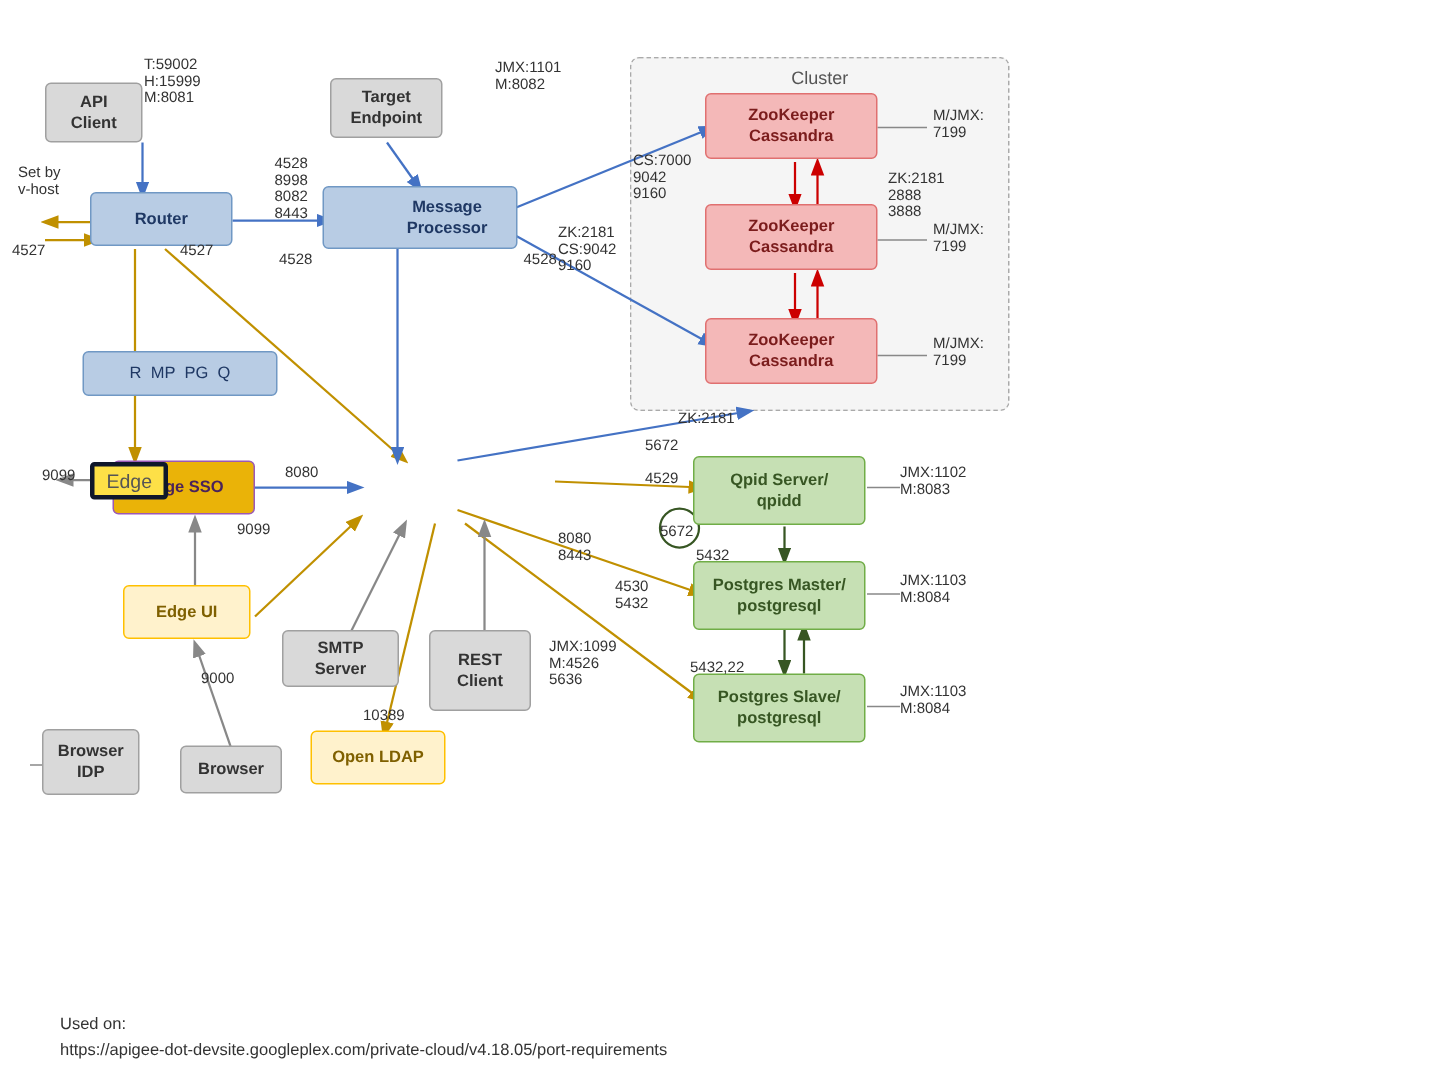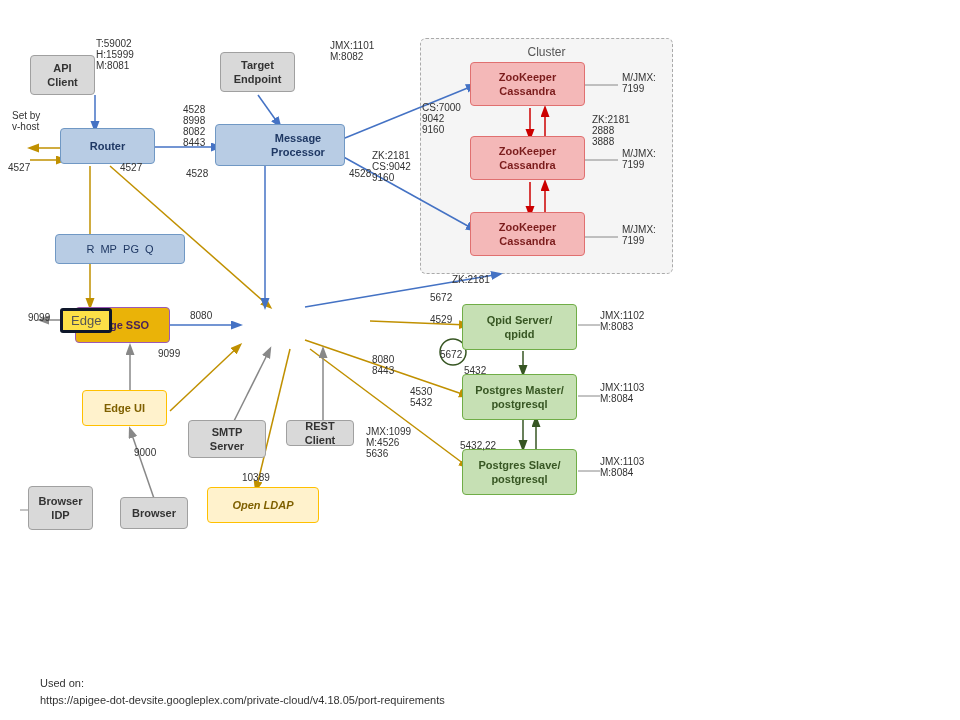--- a/index.html
+++ b/index.html
@@ -196,25 +196,25 @@
   <div class="node node-gray" style="left:220px;top:52px;width:75px;height:40px;">Target<br>Endpoint</div>
   <div class="node node-blue" style="left:60px;top:128px;width:95px;height:36px;">Router</div>
   <div class="node node-blue" style="left:215px;top:124px;width:130px;height:42px;padding-left:36px;">Message Processor</div>
   <div class="node node-pink" style="left:470px;top:62px;width:115px;height:44px;">ZooKeeper<br>Cassandra</div>
   <div class="node node-pink" style="left:470px;top:136px;width:115px;height:44px;">ZooKeeper<br>Cassandra</div>
   <div class="node node-pink" style="left:470px;top:212px;width:115px;height:44px;">ZooKeeper<br>Cassandra</div>
   <div class="node node-blue" style="left:55px;top:234px;width:130px;height:30px;font-weight:normal;">R&nbsp;&nbsp;MP&nbsp;&nbsp;PG&nbsp;&nbsp;Q</div>
   <div class="node node-purple" style="left:75px;top:307px;width:95px;height:36px;">Edge SSO</div>
   <div class="node node-yellow" style="left:82px;top:390px;width:85px;height:36px;">Edge UI</div>
   <div class="node node-gray" style="left:188px;top:420px;width:78px;height:38px;">SMTP<br>Server</div>
-  <div class="node node-gray" style="left:286px;top:420px;width:68px;height:26px;">REST<br>Client</div>
+  <div class="node node-gray" style="left:286px;top:420px;width:68px;height:54px;">REST<br>Client</div>
   <div class="node node-green" style="left:462px;top:304px;width:115px;height:46px;">Qpid Server/<br>qpidd</div>
   <div class="node node-green" style="left:462px;top:374px;width:115px;height:46px;">Postgres Master/<br>postgresql</div>
   <div class="node node-green" style="left:462px;top:449px;width:115px;height:46px;">Postgres Slave/<br>postgresql</div>
-  <div class="node node-yellow" style="left:207px;top:487px;width:112px;height:36px;font-style:italic;">Open LDAP</div>
+  <div class="node node-yellow" style="left:207px;top:487px;width:90px;height:36px;">Open LDAP</div>
   <div class="node node-gray" style="left:28px;top:486px;width:65px;height:44px;">Browser<br>IDP</div>
   <div class="node node-gray" style="left:120px;top:497px;width:68px;height:32px;">Browser</div>
 
   <div class="label-outside" style="left:96px;top:38px;">T:59002<br>H:15999<br>M:8081</div>
 
   <div class="label-outside" style="left:330px;top:40px;">JMX:1101<br>M:8082</div>
 
   <div class="label-outside" style="left:12px;top:110px;">Set by<br>v-host</div>
 
   <div class="label-outside" style="left:183px;top:104px;">4528<br>8998<br>8082<br>8443</div>

